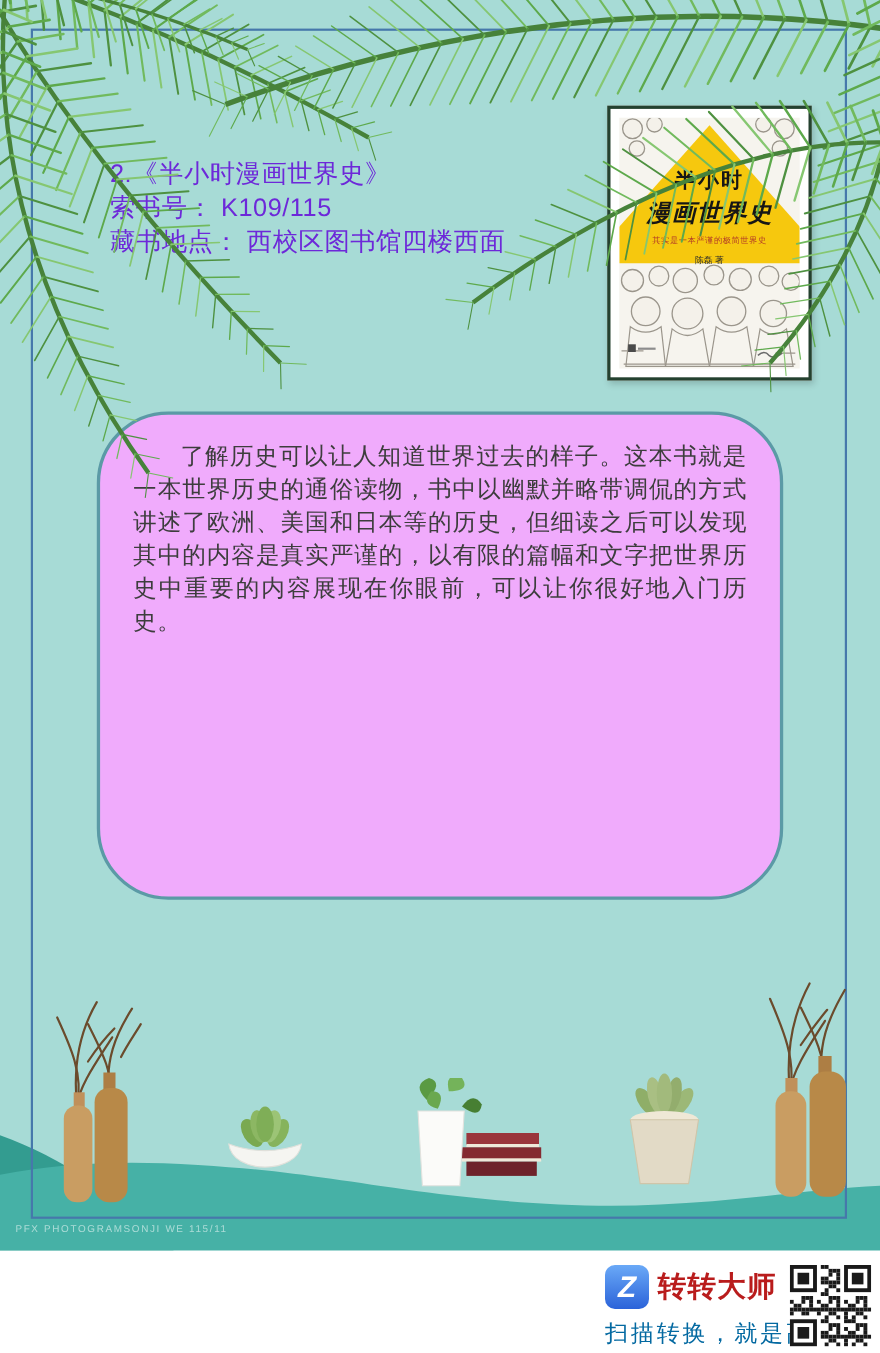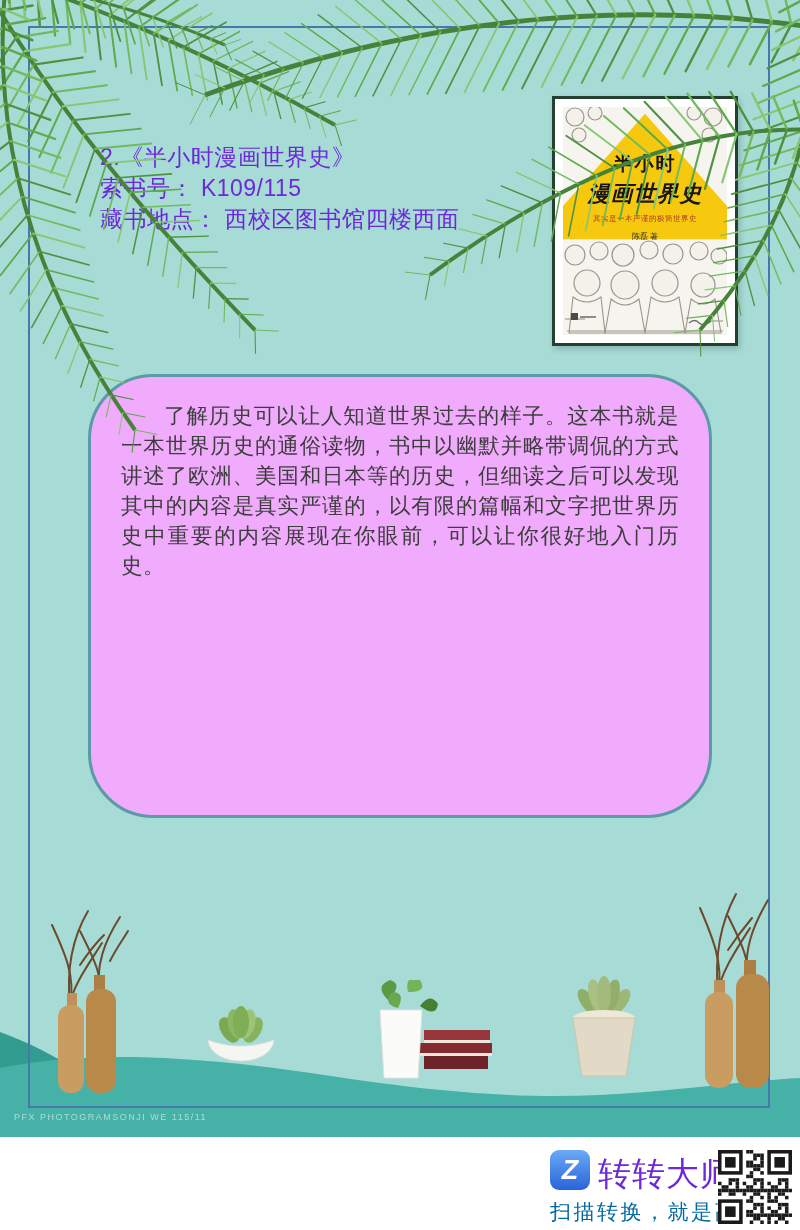--- a/index.html
+++ b/index.html
@@ -31,21 +31,21 @@
   .desc-box p{margin:0;text-indent:2em;font-family:"DejaVu Serif","Liberation Serif",serif;
               font-size:21.5px;line-height:30px;color:#3d3d3d;letter-spacing:.5px;text-align:justify;}
   
   .wm{left:14px;top:1084px;font-size:9px;color:rgba(255,255,255,.55);letter-spacing:1.5px;
       filter:blur(.4px);white-space:nowrap;margin-top:28px;}
   
   .footer{left:0;top:1137px;width:800px;height:93px;background:#ffffff;}
   .logo{left:550px;top:1150px;width:40px;height:40px;border-radius:9px;
         background:linear-gradient(180deg,#6aa9f7,#2b63d9);color:#fff;font-size:27px;font-weight:900;
         display:flex;align-items:center;justify-content:center;font-style:italic;}
-  .brand{left:598px;top:1152px;font-size:33px;font-weight:400;color:#6d28d9;letter-spacing:1px;}
+  .brand{left:598px;top:1152px;font-size:26px;font-weight:700;color:#b91c1c;letter-spacing:1px;}
   .tagline{left:550px;top:1198px;font-size:21px;color:#0369a1;letter-spacing:2.5px;}
   .qr{left:718px;top:1150px;width:74px;height:74px;}
   svg{display:block;}
 </style>
 </head>
 <body>
 
 <div class="stage">
 
   <div class="abs poster-bg"></div>

